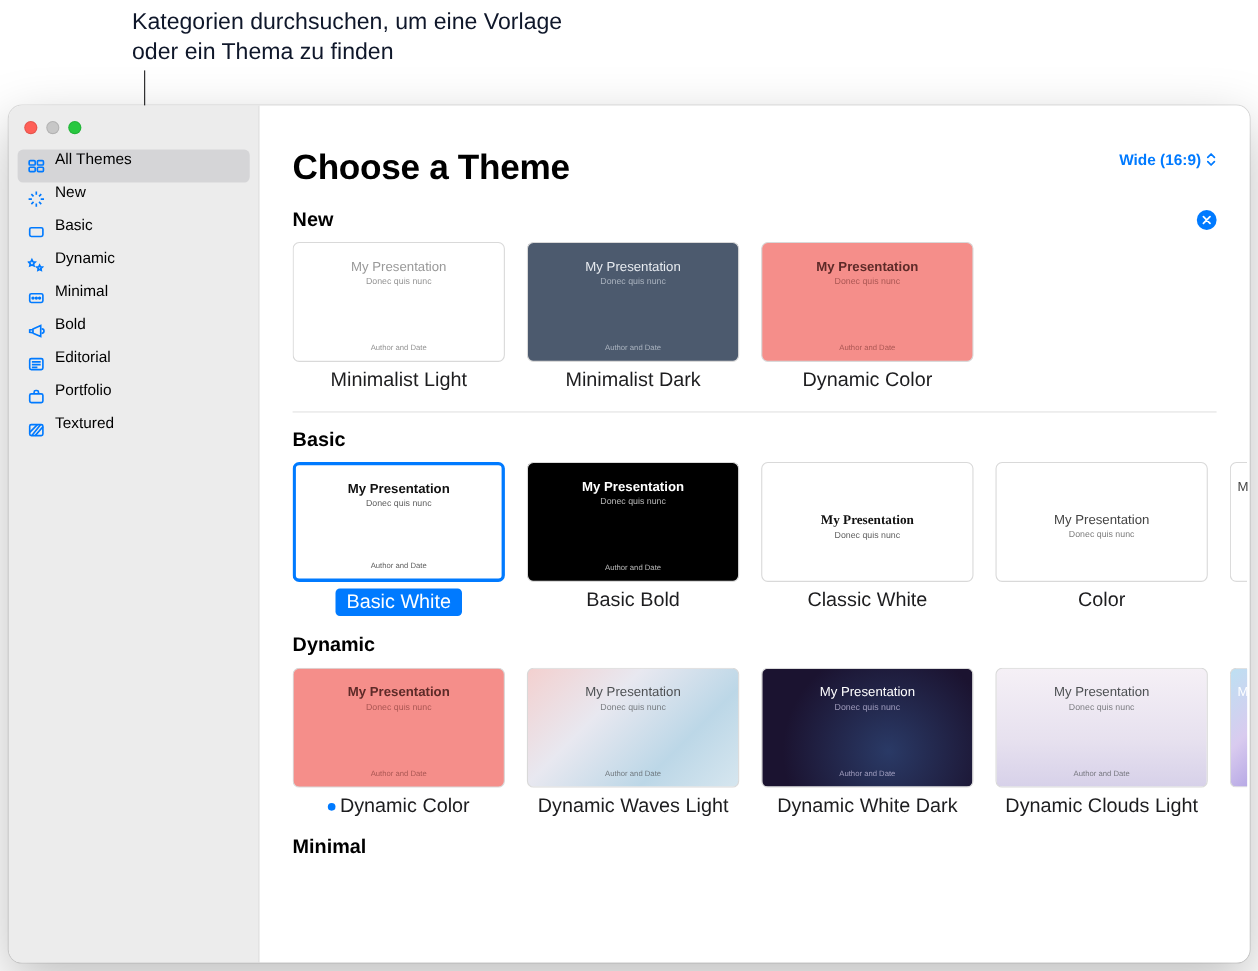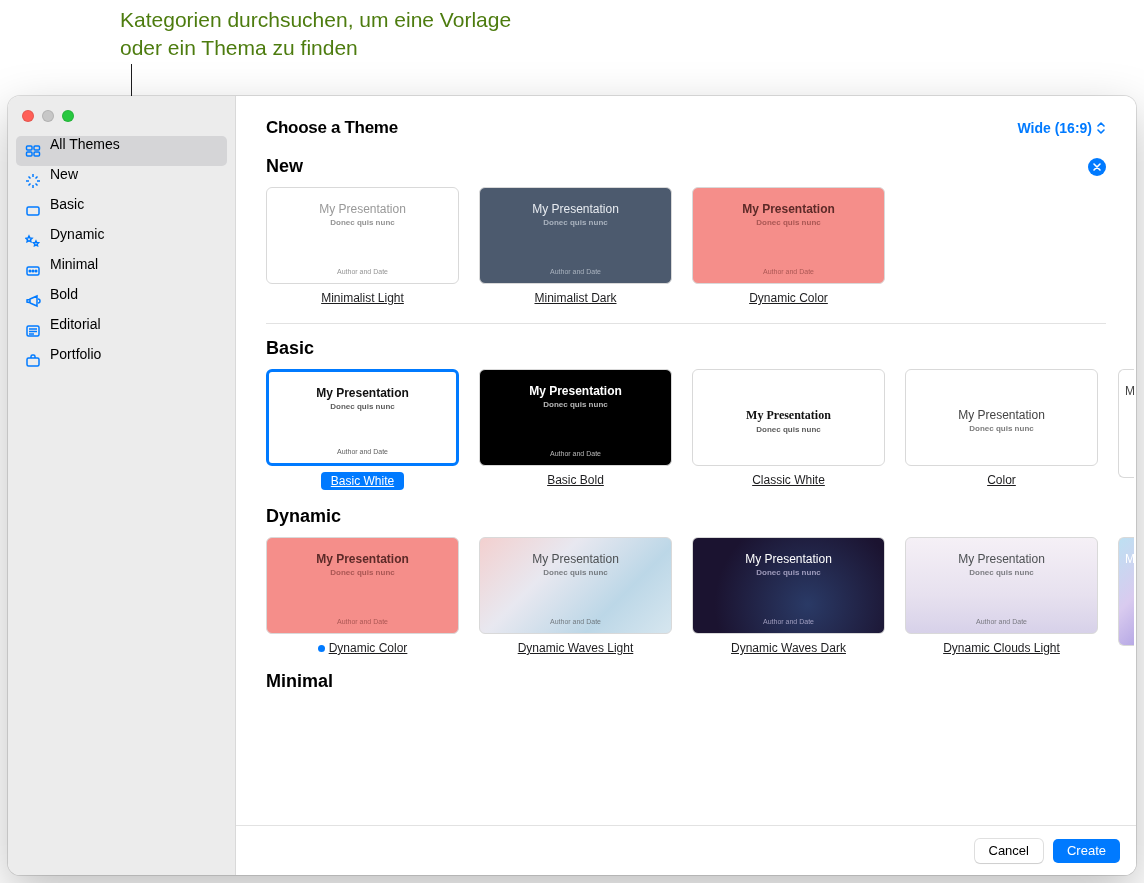--- a/index.html
+++ b/index.html
@@ -12,21 +12,21 @@
     overflow: hidden;
   }
 
   
   .callout {
     position: absolute;
     left: 120px;
     top: 6px;
     font-size: 21px;
     line-height: 1.35;
-    color: #4d7c0f;
+    color: #0f172a;
     width: 400px;
   }
   .callout-line {
     position: absolute;
     left: 131px;
     top: 64px;
     width: 1px;
     height: 76px;
     background: #1d1d1f;
   }
@@ -97,23 +97,24 @@
     background: #fff;
     min-width: 0;
   }
   .main-header {
     display: flex;
     align-items: center;
     justify-content: space-between;
     padding: 22px 30px 10px 30px;
   }
   .main-title {
-    font-size: 17px;
+    font-size: 32px;
     font-weight: 700;
     letter-spacing: -0.3px;
+    margin-top: 16px;
   }
   .aspect {
     display: flex;
     align-items: center;
     gap: 4px;
     color: #007aff;
     font-size: 14px;
     font-weight: 600;
   }
   .aspect svg { width:10px; height:14px; }
@@ -150,47 +151,46 @@
 
   .tile {
     width: 193px;
     flex-shrink: 0;
     text-align: center;
     font-size: 13px;
     color: #1d1d1f;
   }
   .thumb {
     width: 193px;
-    height: 97px;
+    height: 109px;
     border-radius: 6px;
     border: 1px solid #d9d9d9;
     background: #fff;
     position: relative;
     overflow: hidden;
     margin-bottom: 6px;
   }
   .thumb.selected {
     border: 3px solid #007aff;
   }
   .thumb-inner {
     position:absolute; inset:0;
     padding: 14px 14px 8px 14px;
     display:flex; flex-direction:column;
     font-family: inherit;
   }
   .t-title { font-size: 12px; font-weight: 500; }
-  .t-sub   { font-size: 8px; opacity: 0.7; margin-top:2px;font-weight:bold; }
+  .t-sub   { font-size: 8px; opacity: 0.7; margin-top:2px; }
   .t-auth  { font-size: 7px; margin-top:auto; opacity:0.7; }
   .serif .t-title { font-family: Georgia, "Times New Roman", serif; font-weight:700; }
   .center .thumb-inner { align-items:center; justify-content:center; text-align:center; }
 
   .tile-label {
     display:inline-block;
-    font-size:12px;
-    text-decoration:underline;
+    font-size:18px;
   }
   .tile-label.badge {
     background:#007aff; color:#fff;
     padding: 2px 10px; border-radius: 4px;
     font-weight: 500;
   }
   .tile-label .dot {
     display:inline-block;
     width:7px; height:7px; border-radius:50%;
     background:#007aff;
@@ -340,20 +340,29 @@
         </div>
         <div class="side-item">
           <span class="side-icon">
             <svg viewBox="0 0 16 16">
               <rect x="2" y="5" width="12" height="8" rx="1.5"></rect>
               <path d="M6 5V3.5A1.5 1.5 0 017.5 2h1A1.5 1.5 0 0110 3.5V5"></path>
             </svg>
           </span>
           <span>Portfolio</span>
         </div>
+        <div class="side-item">
+          <span class="side-icon">
+            <svg viewBox="0 0 16 16">
+              <rect x="2" y="3" width="12" height="10" rx="1.5"></rect>
+              <path d="M4 13L12 3M7 13L14 5M2 10L9 3"></path>
+            </svg>
+          </span>
+          <span>Textured</span>
+        </div>
       </div>
   </div>
 
   <div class="main">
     <div class="main-header">
       <div class="main-title">Choose a Theme</div>
       <div class="aspect">
         <span>Wide (16:9)</span>
         <svg viewBox="0 0 10 14">
           <path d="M2 5 L5 2 L8 5" stroke="#007aff" stroke-width="1.6" fill="none" stroke-linecap="round" stroke-linejoin="round"></path>
@@ -453,21 +462,21 @@
                   <div class="t-sub">Donec quis nunc</div>
                   <div class="t-auth">Author and Date</div>
                 </div>
               </div><div class="tile-label"><span>Dynamic Waves Light</span></div></div>
             <div class="tile"><div class="thumb bg-wave-dark">
                 <div class="thumb-inner">
                   <div class="t-title">My Presentation</div>
                   <div class="t-sub">Donec quis nunc</div>
                   <div class="t-auth">Author and Date</div>
                 </div>
-              </div><div class="tile-label"><span>Dynamic Waves Dark</span></div></div>
+              </div><div class="tile-label"><span>Dynamic White Dark</span></div></div>
             <div class="tile"><div class="thumb bg-clouds">
                 <div class="thumb-inner">
                   <div class="t-title">My Presentation</div>
                   <div class="t-sub">Donec quis nunc</div>
                   <div class="t-auth">Author and Date</div>
                 </div>
               </div><div class="tile-label"><span>Dynamic Clouds Light</span></div></div>
             <div style="width: 16px; flex-shrink: 0;">
               <div class="peek bg-pastel-grad">
                 <div style="padding: 14px 0px 0px 6px; font-size: 12px; color: inherit; font-weight: 500;">M</div>
@@ -475,19 +484,15 @@
             </div>
           </div>
         </div>
         <div class="section">
           <div class="section-head">
             <div class="section-title">Minimal</div>
           </div>
         </div>
       </div>
 
-    <div class="footer">
-      <button class="btn">Cancel</button>
-      <button class="btn primary">Create</button>
-    </div>
   </div>
 
 </div>
 
 </body></html>

